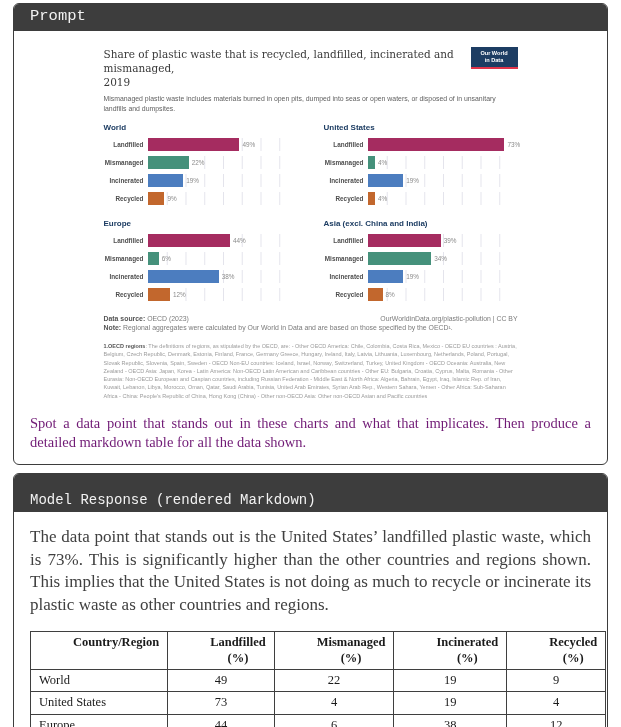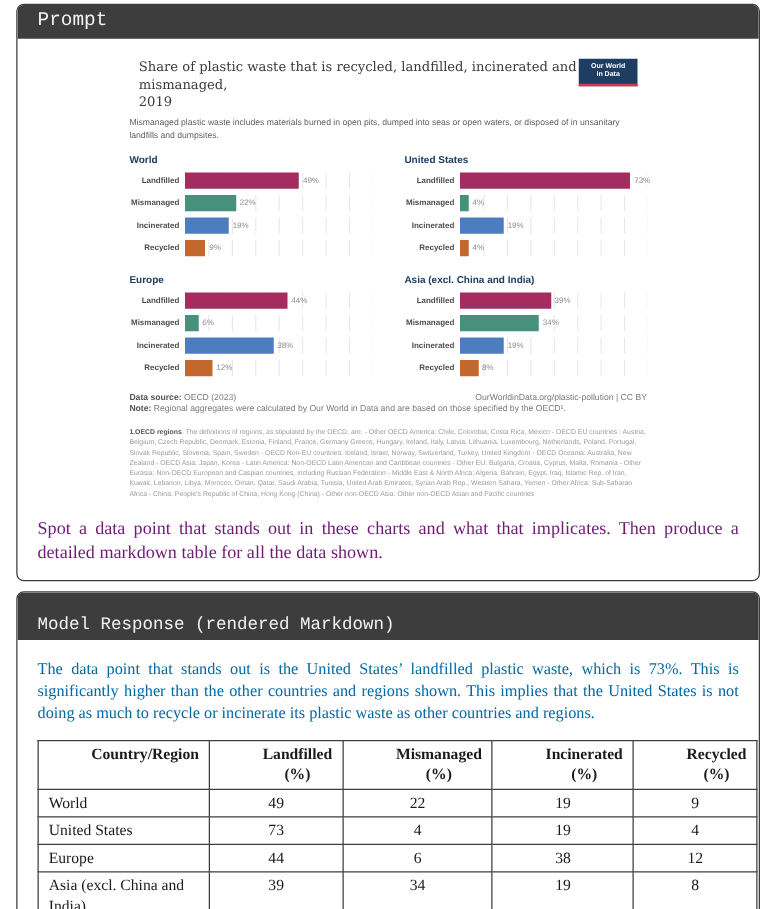--- a/index.html
+++ b/index.html
@@ -11,21 +11,21 @@
   .panel + .panel { margin-top:8px; }
   .panel-header { background:#3d3d3d; color:#f2f2f2; font-family:Liberation Mono, monospace; }
   .prompt-header { font-size:15.5px; padding:3px 16px 6px; }
   .response-header { font-size:14px; padding:18px 16px 4px; }
 
   .prompt-body { padding:8px 16px 12px; }
   .response-body { padding:10px 16px 16px; }
 
   
   .chart { width:414px; margin:8px auto 14px; font-family:"Liberation Sans", sans-serif; }
-  .chart-head { display:flex; justify-content:center; align-items:flex-start; }
+  .chart-head { display:flex; justify-content:space-between; align-items:flex-start; }
   .chart-title { font-family:"DejaVu Serif", serif; font-size:10.5px; line-height:1.35; color:#3a3a3a; width:352px; }
   .chart-title span { display:block; }
   .owid-logo { width:47px; height:20px; background:#1d3d63; border-bottom:2.5px solid #e0344a;
                color:#fff; font-size:5.6px; font-weight:bold; text-align:center;
                display:flex; flex-direction:column; justify-content:center; line-height:1.25; flex:none; }
   .chart-sub { font-size:6.9px; color:#5f5f5f; line-height:1.5; margin-top:4px; width:400px; }
 
   .panels { display:grid; grid-template-columns:1fr 1fr; column-gap:26px; row-gap:9px; margin-top:9px; }
   .cpanel-title { font-size:8px; font-weight:bold; color:#1d3d63; margin-bottom:6px; }
   .bar-row { display:flex; align-items:center; height:13px; margin-bottom:5px; }
@@ -37,21 +37,21 @@
   .bar-value { font-size:6.4px; color:#8c8c8c; margin-left:3px; white-space:nowrap; }
 
   .chart-foot { display:flex; justify-content:space-between; font-size:6.9px; color:#7a7a7a; margin-top:9px; }
   .chart-foot b, .chart-note b, .footnote b { color:#555; }
   .chart-note { font-size:6.9px; color:#7a7a7a; margin-top:2px; }
   .footnote { font-size:5.5px; color:#9b9b9b; line-height:1.5; margin-top:11px; }
 
   .instruction { font-size:14.5px; line-height:1.32; text-align:justify; margin:10px 0 0; color:#701a75; }
 
   
-  .response-text { font-size:13px; line-height:1.33; text-align:justify; margin:4px 0 0; color:#0369a1; }
+  .response-text { font-size:17px; line-height:1.33; text-align:justify; margin:4px 0 0; color:#404040; }
   table.md { border-collapse:collapse; margin-top:14px; table-layout:fixed; font-size:12.5px; }
   table.md th, table.md td { border:1px solid #3f3f3f; padding:2px 8px 3px; text-align:center; vertical-align:top; line-height:1.3; }
   table.md th { font-weight:bold;padding-left:42px; }
   table.md .left { text-align:left; }
 </style>
 </head>
 <body>
 
 <div class="page">
 

